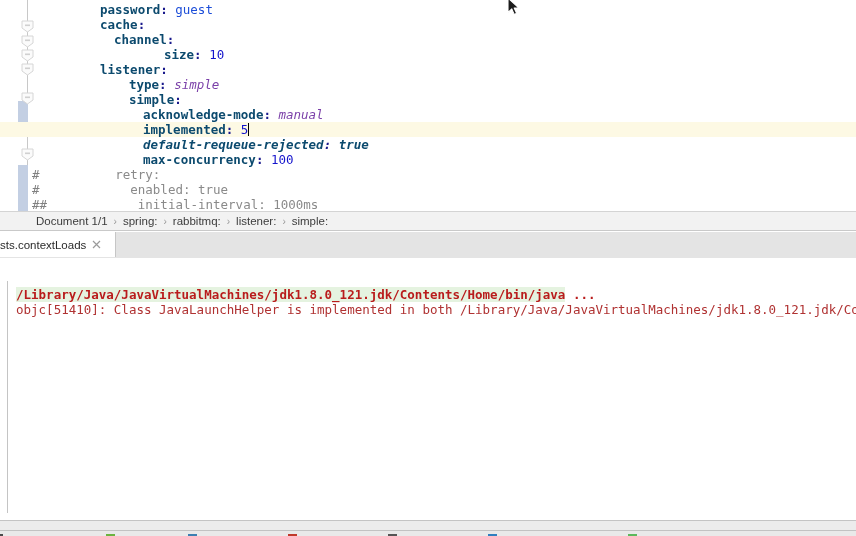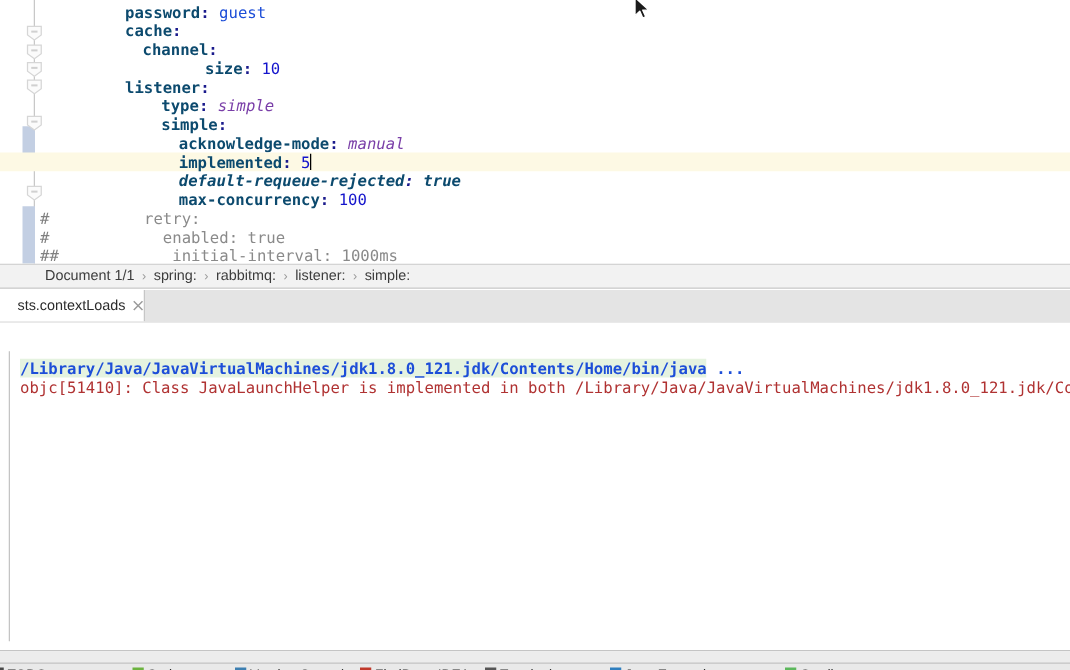--- a/index.html
+++ b/index.html
@@ -65,21 +65,21 @@
 
   
   #tabstrip {
     position:absolute; left:0; top:232px; width:856px; height:26px;
     background:#e4e4e4; border-bottom:1px solid #c0c0c0;
   }
   #run-tab {
     position:absolute; left:0; top:0; height:25px; width:116px;
     background:#ffffff; border-right:1px solid #c6c6c6;
     display:flex; align-items:center; box-sizing:border-box;
-    padding-left:14px;
+    padding-left:0;
   }
   #run-tab .tab-label {
     font-size:11.5px; color:#2b2b2b; white-space:nowrap;
   }
   #run-tab .tab-close {
     margin-left:5px; width:11px; height:11px; position:relative;
   }
   #run-tab .tab-close svg { display:block; }
 
   
@@ -89,21 +89,21 @@
   }
   #console-left-rule {
     position:absolute; left:7px; top:23px; width:1px; height:232px;
     background:#c4c4c4;
   }
   .con-line {
     position:absolute; left:16px; white-space:pre;
     font-family:"DejaVu Sans Mono", monospace; font-size:12.5px;
     line-height:15px;
   }
-  .con-cmd { color:#1d4ed8; font-weight:bold;text-align:right; }
+  .con-cmd { color:#b91c1c; font-weight:bold;text-align:right; }
   .con-cmd .hilite { background:#e5f3e0; }
   .con-err { color:#b03232; }
 
   
   #console-bottom-sep {
     position:absolute; left:0; top:520px; width:856px; height:1px;
     background:#c4c4c4;
   }
   #statusbar {
     position:absolute; left:0; top:521px; width:856px; height:9px;

